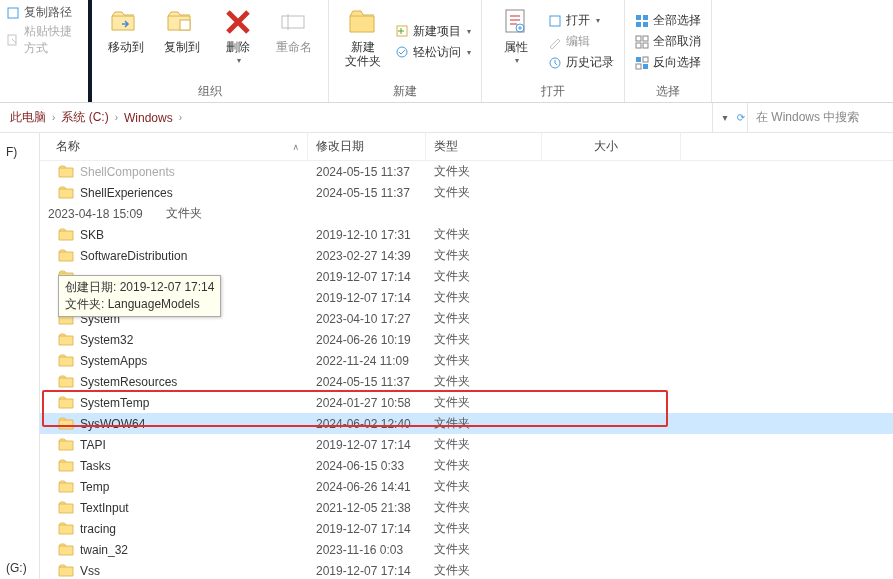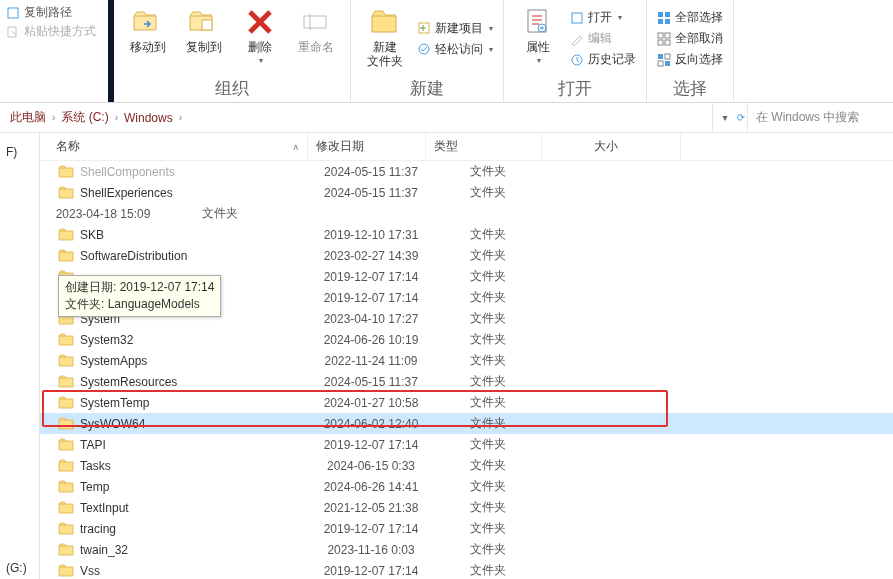--- a/index.html
+++ b/index.html
@@ -1,26 +1,26 @@
 <!DOCTYPE html>
 <html><head>
 <meta charset="utf-8">
 <style>
   * { box-sizing: border-box; margin: 0; padding: 0; font-family: "Microsoft YaHei", "Segoe UI", sans-serif; font-size: 12px; }
   body { background: #fff; width: 893px; height: 579px; overflow: hidden; color: #333; }
 
   
   .ribbon { background: #fff; border-bottom: 1px solid #d9d9d9; height: 103px; display: flex; }
-  .ribbon-left { width: 114px; padding: 4px 6px; border-right: 6px solid #0f172a; }
+  .ribbon-left { width: 92px; padding: 4px 6px; border-right: 4px solid #0f172a; }
   .ribbon-item-sm { display: flex; align-items: center; gap: 4px; margin-bottom: 2px; color: #4a9de0; font-size: 12px; }
   .ribbon-item-sm span.txt { color: #5a5a5a; }
   .ribbon-item-sm.disabled { opacity: .5; }
   .ribbon-group { display: flex; flex-direction: column; align-items: center; border-right: 1px solid #e5e5e5; }
   .ribbon-row { display: flex; gap: 4px; padding: 4px 8px; flex: 1; }
-  .ribbon-label { font-size: 17px; color: #666; padding-bottom: 2px; }
+  .ribbon-label { font-size: 12px; color: #666; padding-bottom: 2px; }
   .btn-big { width: 52px; display: flex; flex-direction: column; align-items: center; justify-content: flex-start; gap: 2px; padding-top: 2px; }
   .btn-big .ic { width: 32px; height: 32px; display: flex; align-items: center; justify-content: center; }
   .btn-big span.lbl { font-size: 12px; color: #333; text-align: center; line-height: 1.2; }
   .btn-sm-col { display: flex; flex-direction: column; gap: 2px; justify-content: center; }
   .btn-sm { display: flex; align-items: center; gap: 4px; padding: 1px 2px; font-size: 12px; white-space: nowrap; }
   .chev { font-size: 8px; color: #666; margin-left: 2px; }
 
   
   .nav-bar { height: 30px; border-bottom: 1px solid #e5e5e5; display: flex; align-items: center; padding: 0 6px; }
   .crumbs { flex: 1; display: flex; align-items: center; gap: 2px; }
@@ -36,21 +36,21 @@
   .list { flex: 1; position: relative; }
   .list-header { display: flex; border-bottom: 1px solid #eee; height: 28px; align-items: center; color: #444; }
   .col { padding: 0 8px; border-right: 1px solid #f0f0f0; height: 100%; display: flex; align-items: center; gap: 4px; }
   .col-name { width: 268px; padding-left: 16px; }
   .col-date { width: 118px; }
   .col-type { width: 116px; }
   .col-size { width: 95px; margin-left: 44px; }
   .sort { color: #888; font-size: 9px; }
 
   .rows { overflow: hidden; }
-  .row { height: 21px; display: flex; align-items: center; position: relative; text-align: center; }
+  .row { height: 21px; display: flex; align-items: center; position: relative; }
   .row.dim { color: #aaa; }
   .row .cell-name { width: 268px; padding-left: 18px; display: flex; align-items: center; gap: 6px; }
   .row .cell-date { width: 118px; padding-left: 8px; color: #555; }
   .row .cell-type { width: 116px; padding-left: 8px; color: #555; }
   .folder-ic { width: 16px; height: 14px; }
   .row.selected { background: #cde8ff; }
   .highlight-box { position: absolute; border: 2px solid #e03030; border-radius: 2px; pointer-events: none; }
   .tooltip { position: absolute; background: #fffff0; border: 1px solid #aaa; padding: 3px 6px; font-size: 12px; line-height: 1.4; box-shadow: 1px 1px 3px rgba(0,0,0,.2); z-index: 10; white-space: nowrap; }
 
   .nav-chev { width: 12px; height: 12px; display: flex; align-items: center; justify-content: center; color: #666; font-size: 10px; }

